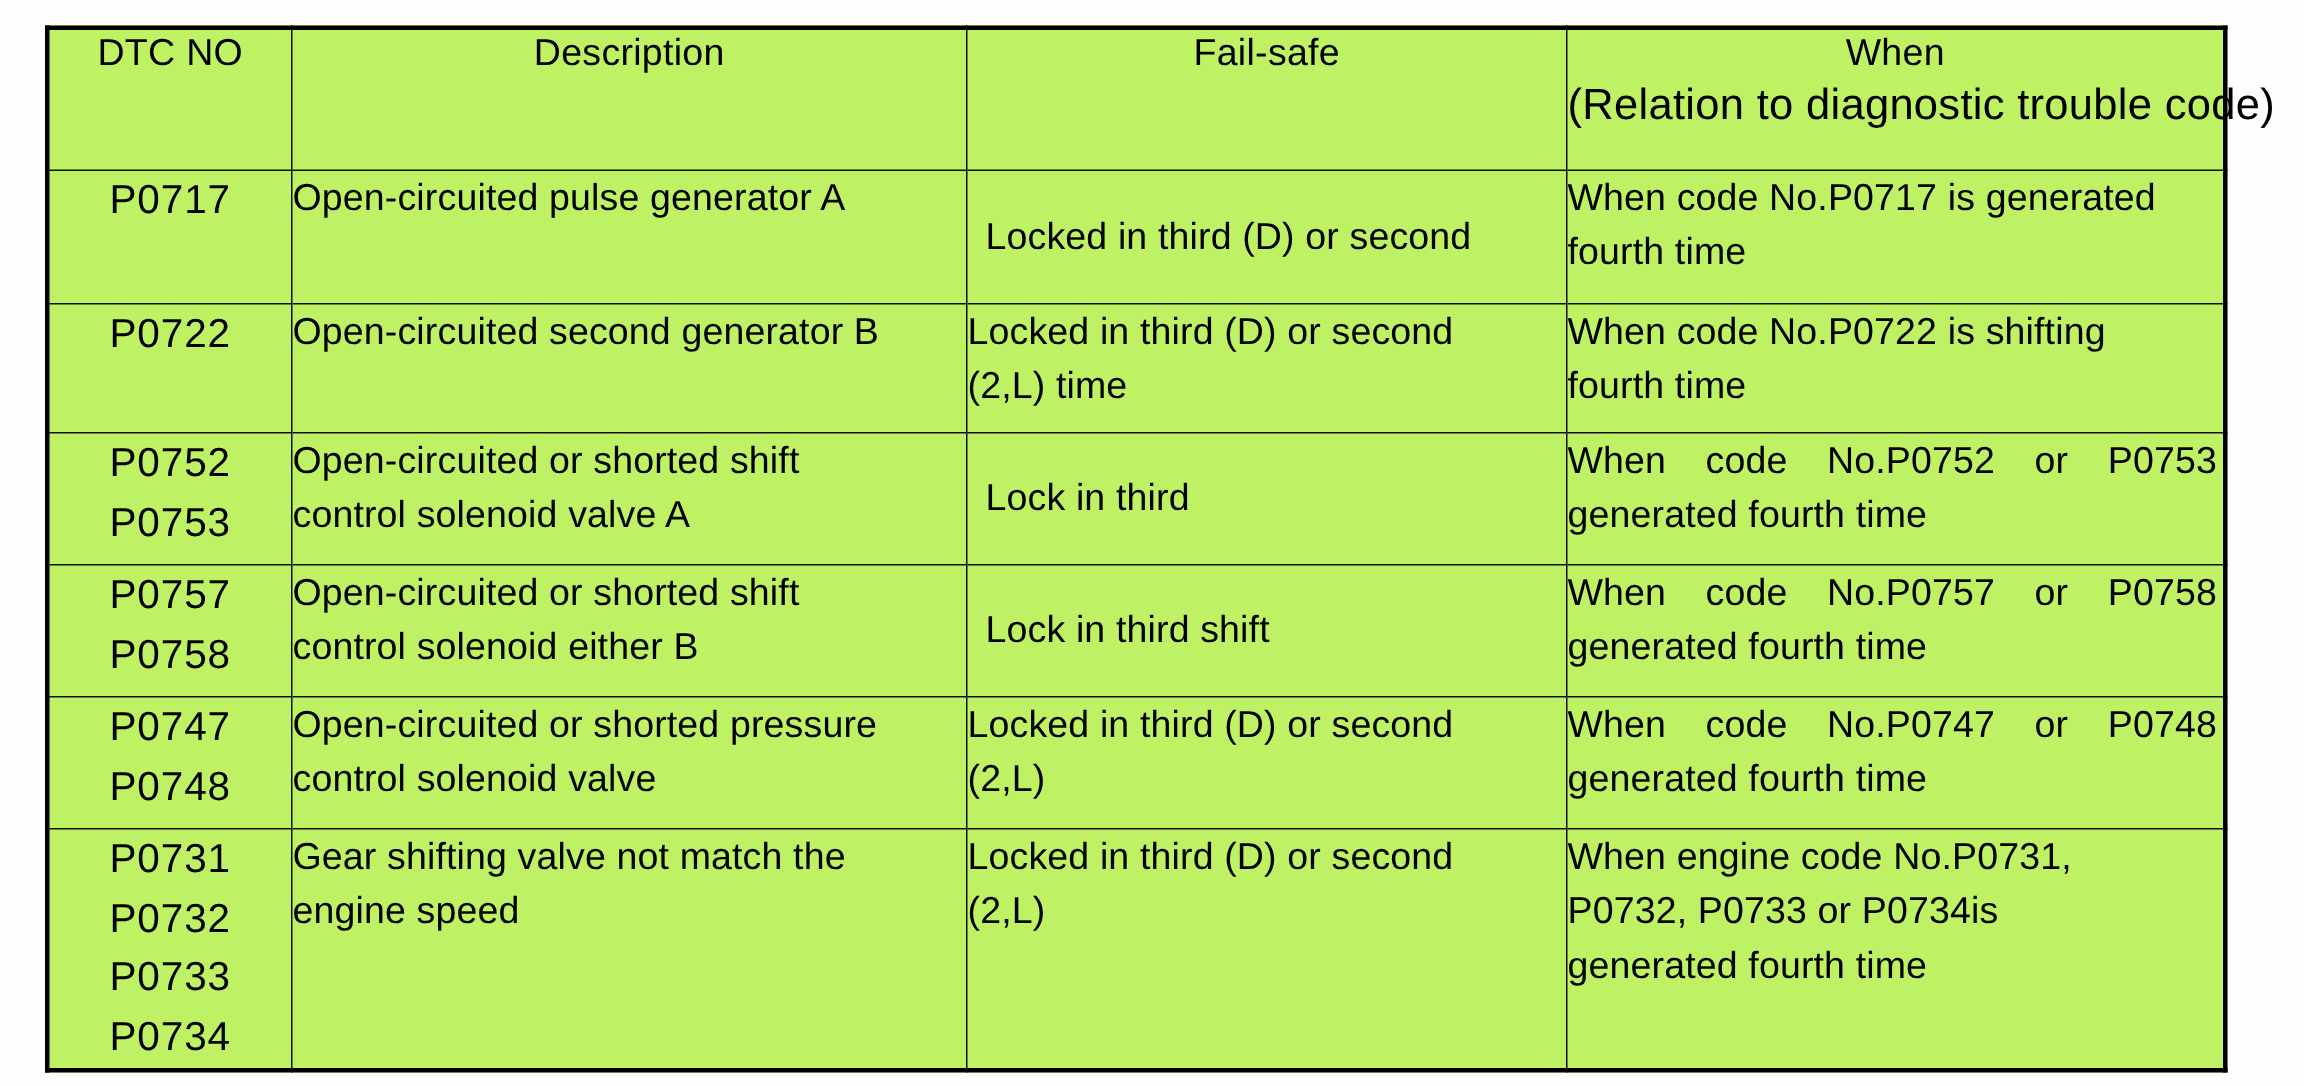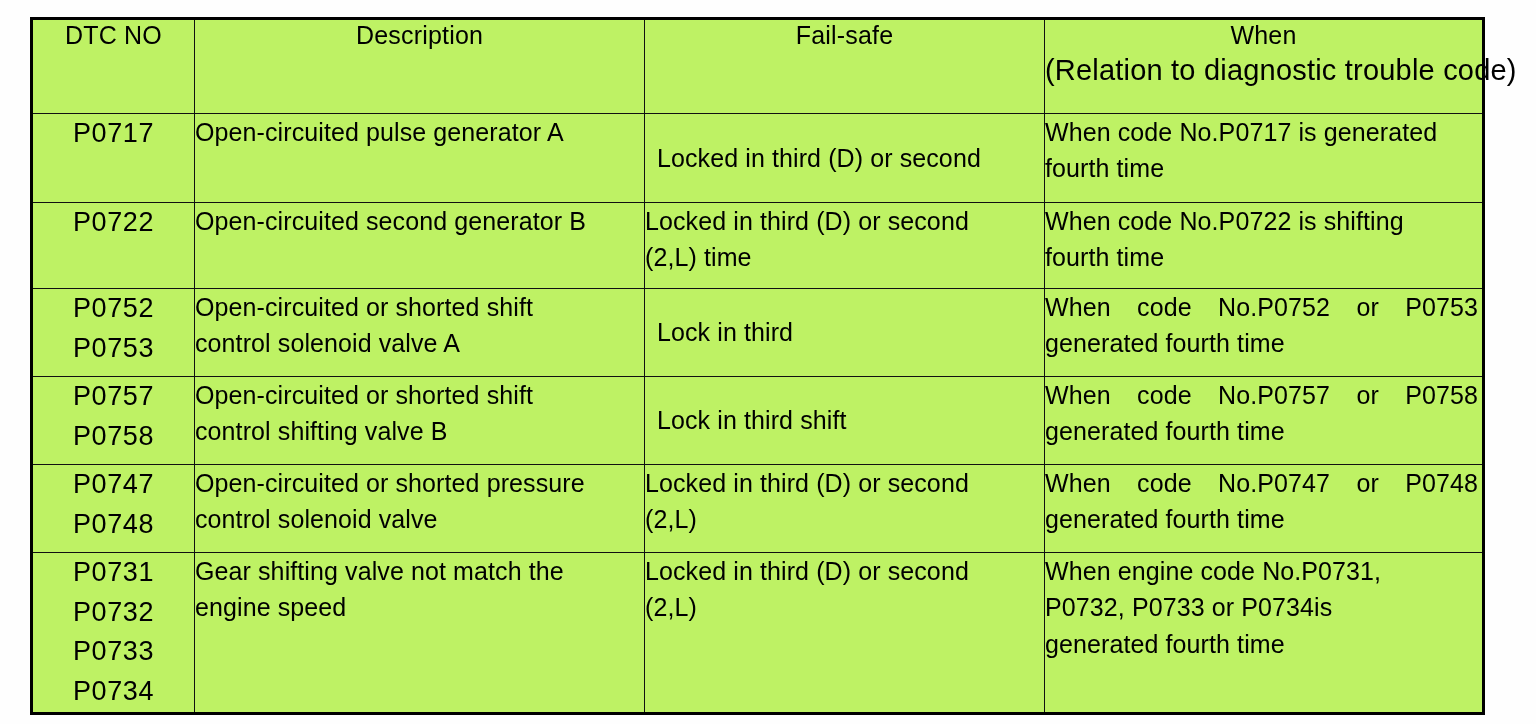--- a/index.html
+++ b/index.html
@@ -208,21 +208,21 @@
             <span class="tline">generated fourth time</span>
           </td>
         </tr>
         <tr class="row-h-87">
           <td class="cell-dtc">
             <span class="code-line">P0757</span>
             <span class="code-line">P0758</span>
           </td>
           <td class="cell-text">
             <span class="tline">Open-circuited or shorted shift</span>
-            <span class="tline">control shifting valve B</span>
+            <span class="tline">control solenoid either B</span>
           </td>
           <td class="cell-text v-center">
             <div class="inner">
               <span class="tline">Lock in third shift</span>
             </div>
           </td>
           <td class="cell-text note-justify">
             <span class="tline spread">
               <span>When</span>
               <span>code</span>

